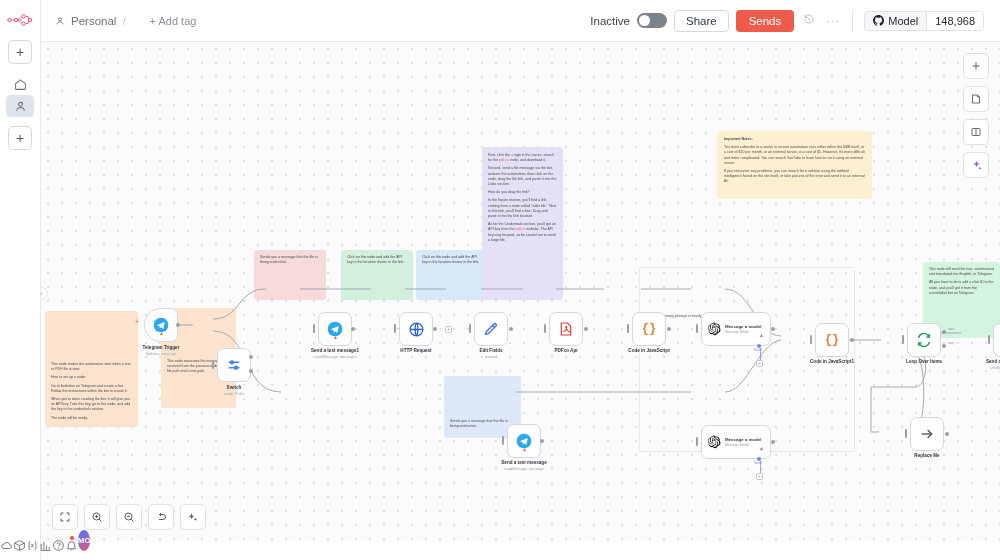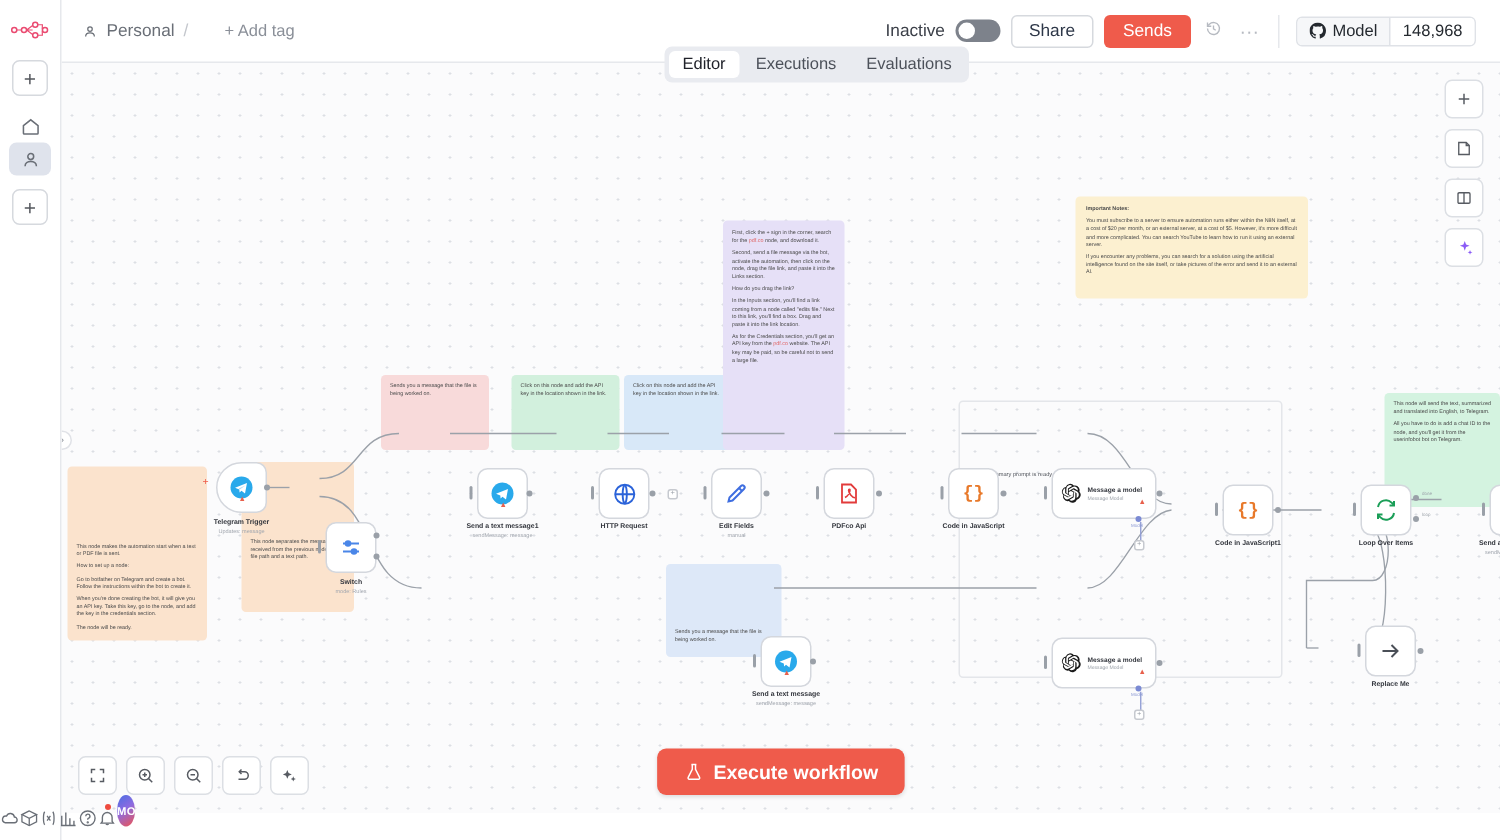--- a/index.html
+++ b/index.html
@@ -323,25 +323,20 @@
           <svg width="11" height="11" viewBox="0 0 16 16" fill="currentColor">
             <path d="M8 0C3.58 0 0 3.58 0 8c0 3.54 2.29 6.53 5.47 7.59.4.07.55-.17.55-.38 0-.19-.01-.82-.01-1.49-2.01.37-2.53-.49-2.69-.94-.09-.23-.48-.94-.82-1.13-.28-.15-.68-.52-.01-.53.63-.01 1.08.58 1.23.82.72 1.21 1.87.87 2.33.66.07-.52.28-.87.51-1.07-1.78-.2-3.64-.89-3.64-3.95 0-.87.31-1.59.82-2.15-.08-.2-.36-1.02.08-2.12 0 0 .67-.21 2.2.82a7.4 7.4 0 0 1 2-.27c.68 0 1.36.09 2 .27 1.53-1.04 2.2-.82 2.2-.82.44 1.1.16 1.92.08 2.12.51.56.82 1.27.82 2.15 0 3.07-1.87 3.75-3.65 3.95.29.25.54.73.54 1.48 0 1.07-.01 1.93-.01 2.2 0 .21.15.46.55.38A8.01 8.01 0 0 0 16 8c0-4.42-3.58-8-8-8z"></path>
           </svg>
           <span>Model</span>
         </div>
         <div class="star-count">148,968</div>
       </div>
     </div>
   </div>
 
-  <div class="tabs">
-    <div class="tab active">Editor</div>
-    <div class="tab">Executions</div>
-    <div class="tab">Evaluations</div>
-  </div>
 
   <div class="canvas">
     <div class="cv">
 
       <div class="sticky peach" style="left:4px; top:269px; width:93px; height:116px;">
         <div style="height:46px"></div>
         <p>This node makes the automation start when a text or PDF file is sent.</p>
         <p>How to set up a node:</p>
         <p>Go to botfather on Telegram and create a bot. Follow the instructions within the bot to create it.</p>
         <p>When you're done creating the bot, it will give you an API key. Take this key, go to the node, and add the key in the credentials section.</p>
@@ -635,23 +630,16 @@
         </svg>
       </div>
       <div class="cv-rbtn">
         <svg width="13" height="13" viewBox="0 0 24 24" fill="#8b5cf6">
           <path d="M12 3l1.6 4.4L18 9l-4.4 1.6L12 15l-1.6-4.4L6 9l4.4-1.6z"></path>
           <path d="M18.5 14l.8 2.2 2.2.8-2.2.8-.8 2.2-.8-2.2-2.2-.8 2.2-.8z"></path>
         </svg>
       </div>
     </div>
 
-    <button class="execute-btn">
-      <svg width="13" height="13" viewBox="0 0 24 24" fill="none" stroke="#fff" stroke-width="1.8">
-        <path d="M10 3v6L5 19a1.5 1.5 0 0 0 1.3 2.2h11.4A1.5 1.5 0 0 0 19 19l-5-10V3"></path>
-        <path d="M9 3h6"></path>
-      </svg>
-      <span>Execute workflow</span>
-    </button>
   </div>
 
 
 </div>
 
 </body></html>

